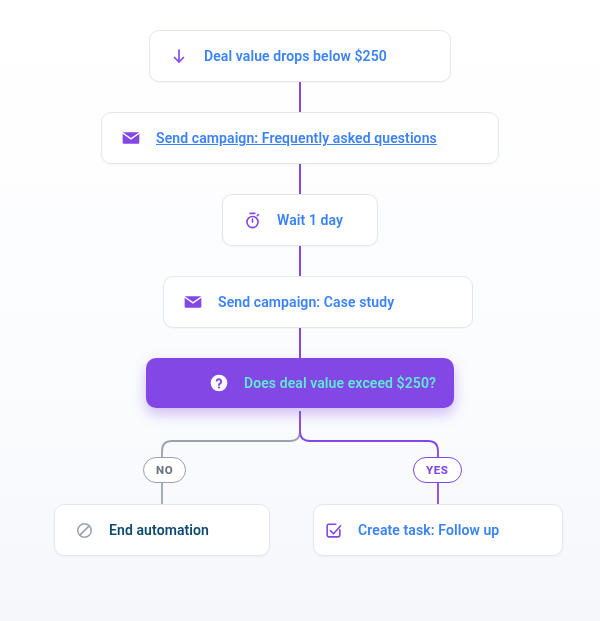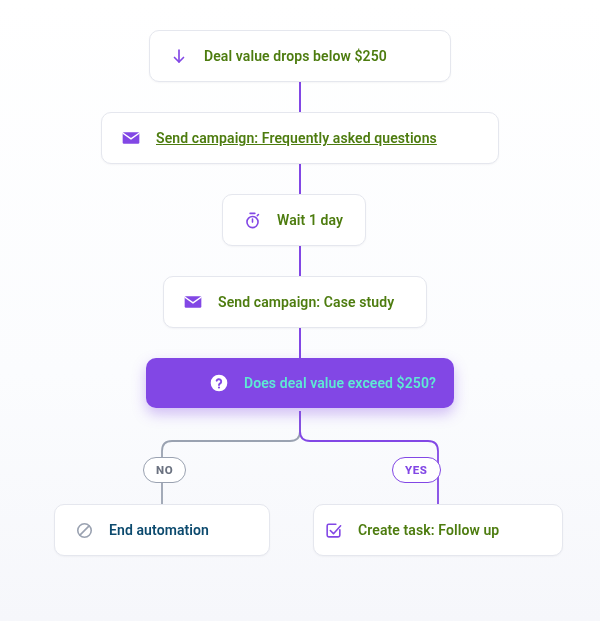--- a/index.html
+++ b/index.html
@@ -20,21 +20,21 @@
   }
   .node {
     position: absolute;
     background: #ffffff;
     border: 1px solid #e5e7ee;
     border-radius: 10px;
     box-shadow: 0 1px 2px rgba(30,30,60,0.04);
     display: flex;
     align-items: center;
     padding: 14px 18px;
-    color: #4d7c0f;
+    color: #3b82f6;
     font-size: 14px;
     font-weight: 600;
     letter-spacing: 0.1px;
   }
   .node .icon {
     width: 22px;
     height: 22px;
     margin-right: 14px;
     flex: 0 0 22px;
     display: flex;
@@ -111,33 +111,33 @@
   <div class="node" style="left:101px; top:112px; width:398px;text-decoration:underline;">
     <span class="icon">
       <svg viewBox="0 0 24 24" width="20" height="20">
         <rect x="2" y="5" width="20" height="14" rx="1.5" fill="#8247e5"></rect>
         <path d="M2 6 L12 13 L22 6" fill="none" stroke="#ffffff" stroke-width="1.8"></path>
       </svg>
     </span>
     <span class="label">Send campaign: Frequently asked questions</span>
   </div>
 
-  <div class="node" style="left:222px; top:194px; width:144px;">
+  <div class="node" style="left:222px; top:194px; width:156px;">
     <span class="icon">
       <svg viewBox="0 0 24 24" width="19" height="19" fill="none" stroke="#8247e5" stroke-width="2" stroke-linecap="round" stroke-linejoin="round">
         <circle cx="12" cy="14" r="7"></circle>
         <line x1="12" y1="14" x2="12" y2="10"></line>
         <line x1="9" y1="3" x2="15" y2="3"></line>
         <line x1="18" y1="6" x2="19.5" y2="4.5"></line>
       </svg>
     </span>
     <span class="label">Wait 1 day</span>
   </div>
 
-  <div class="node" style="left:163px; top:276px; width:264px;">
+  <div class="node" style="left:163px; top:276px; width:310px;">
     <span class="icon">
       <svg viewBox="0 0 24 24" width="20" height="20">
         <rect x="2" y="5" width="20" height="14" rx="1.5" fill="#8247e5"></rect>
         <path d="M2 6 L12 13 L22 6" fill="none" stroke="#ffffff" stroke-width="1.8"></path>
       </svg>
     </span>
     <span class="label">Send campaign: Case study</span>
   </div>
 
   <div class="node node-condition" style="left:146px; top:358px; width:308px;">
@@ -154,21 +154,21 @@
   <svg class="paths">
 
     <path d="M300 411 L300 431 Q300 441 290 441 L172 441 Q162 441 162 451 L162 504" fill="none" stroke="#9aa2b1" stroke-width="1.8"></path>
 
     <path d="M300 411 L300 431 Q300 441 310 441 L428 441 Q438 441 438 451 L438 504" fill="none" stroke="#8247e5" stroke-width="1.8"></path>
   </svg>
 
   <div class="badge badge-no" style="left:143px; top:457px;">
     <span>NO</span>
   </div>
-  <div class="badge badge-yes" style="left:392px; top:457px;">
+  <div class="badge badge-yes" style="left:413px; top:457px;">
     <span>YES</span>
   </div>
 
   <div class="node node-muted" style="left:54px; top:504px; width:216px;">
     <span class="icon">
       <svg viewBox="0 0 24 24" width="19" height="19" fill="none" stroke="#9aa2b1" stroke-width="2" stroke-linecap="round">
         <circle cx="12" cy="12" r="8.5"></circle>
         <line x1="6.2" y1="17.8" x2="17.8" y2="6.2"></line>
       </svg>
     </span>

